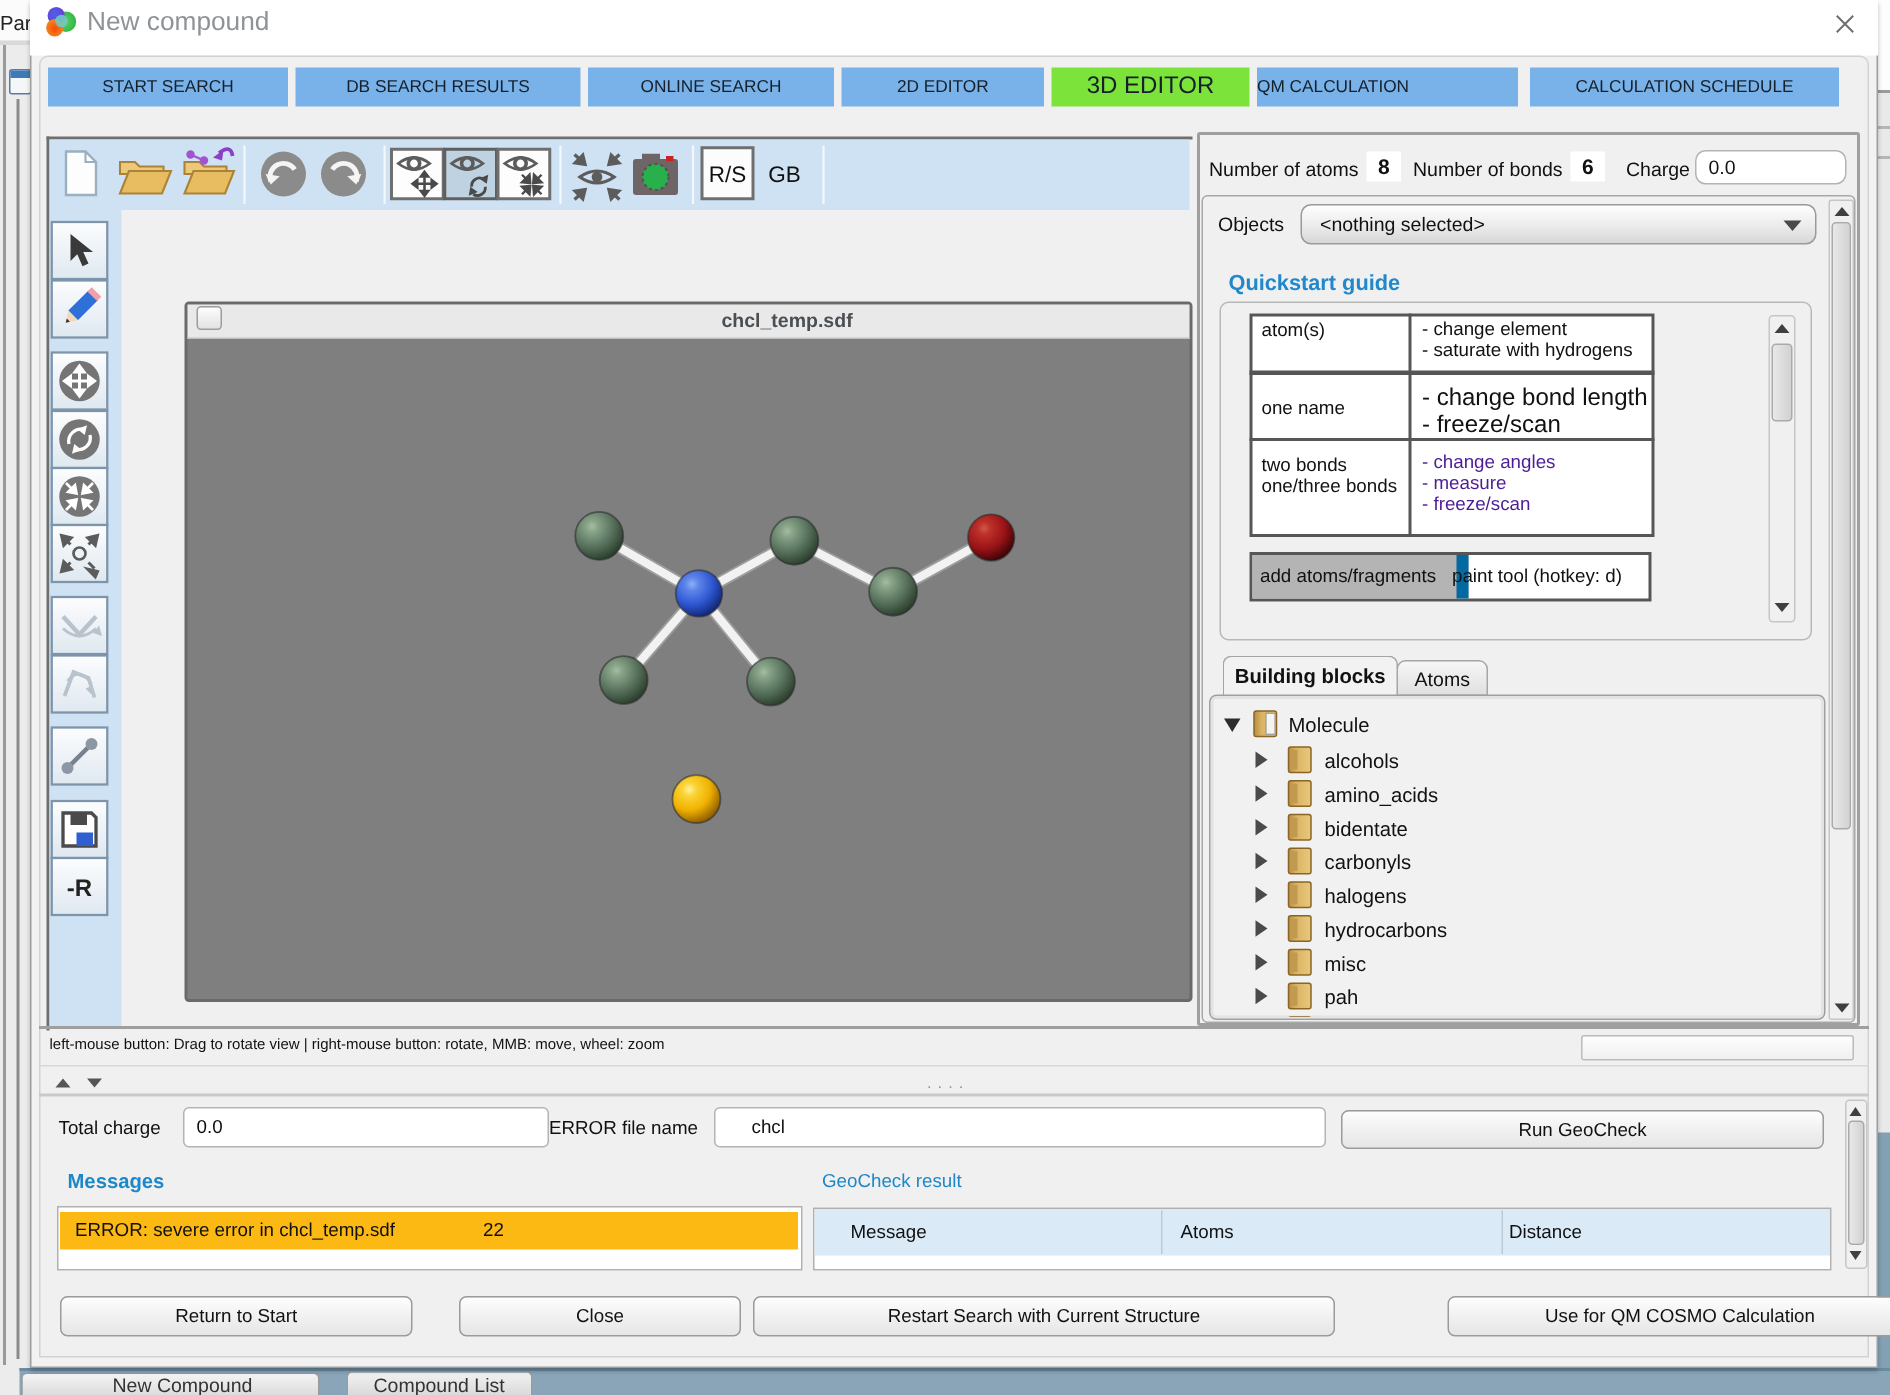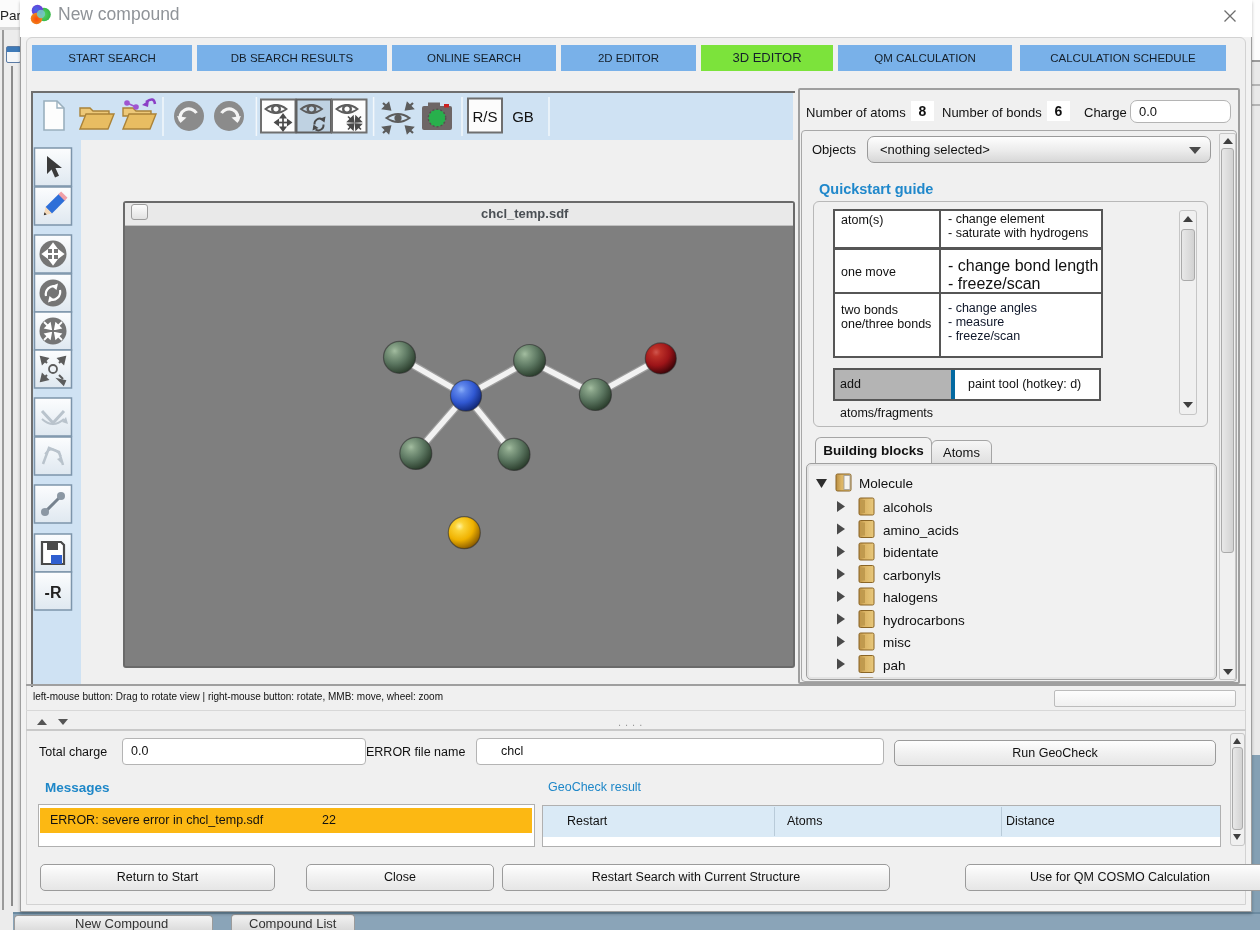--- a/index.html
+++ b/index.html
@@ -71,23 +71,23 @@
 
 <div class="abs" style="left:32px;top:45px;width:160px;height:26px;background:#79b1e9"></div>
 <div class="abs" style="left:32px;top:45px;width:160px;height:16px;text-align:center;line-height:26px;font-size:11.5px;color:#15202b">START SEARCH</div>
 <div class="abs" style="left:197px;top:45px;width:190px;height:26px;background:#79b1e9"></div>
 <div class="abs" style="left:197px;top:45px;width:190px;height:26px;text-align:center;line-height:26px;font-size:11.5px;color:#15202b">DB SEARCH RESULTS</div>
 <div class="abs" style="left:392px;top:45px;width:164px;height:26px;background:#79b1e9"></div>
 <div class="abs" style="left:392px;top:45px;width:164px;height:26px;text-align:center;line-height:26px;font-size:11.5px;color:#15202b">ONLINE SEARCH</div>
 <div class="abs" style="left:561px;top:45px;width:135px;height:26px;background:#79b1e9"></div>
 <div class="abs" style="left:561px;top:45px;width:135px;height:26px;text-align:center;line-height:26px;font-size:11.5px;color:#15202b">2D EDITOR</div>
 <div class="abs" style="left:701px;top:45px;width:132px;height:26px;background:#7ce33b"></div>
-<div class="abs" style="left:701px;top:45px;width:132px;height:26px;text-align:center;line-height:26px;font-size:13px;color:#15202b">3D EDITOR</div>
+<div class="abs" style="left:701px;top:45px;width:132px;height:26px;text-align:center;line-height:26px;font-size:16px;color:#15202b">3D EDITOR</div>
 <div class="abs" style="left:838px;top:45px;width:174px;height:26px;background:#79b1e9"></div>
-<div class="abs" style="left:838px;top:45px;width:174px;height:26px;text-align:center;line-height:26px;font-size:11.5px;color:#15202b">QM CALCULATION</div>
+<div class="abs" style="left:838px;top:45px;width:174px;height:26px;line-height:26px;font-size:11.5px;color:#15202b">QM CALCULATION</div>
 <div class="abs" style="left:1020px;top:45px;width:206px;height:26px;background:#79b1e9"></div>
 <div class="abs" style="left:1020px;top:45px;width:206px;height:26px;text-align:center;line-height:26px;font-size:11.5px;color:#15202b">CALCULATION SCHEDULE</div>
 
 <div class="abs" style="left:31px;top:91px;width:764px;height:596px;border-top:2px solid #6f6f6f;border-left:2px solid #6f6f6f"></div>
 <div class="abs" style="left:33px;top:93px;width:760px;height:47px;background:#cfe2f3"></div>
 <div class="abs" style="left:33px;top:140px;width:48px;height:546px;background:#cfe2f3"></div>
 <svg class="abs" style="left:33px;top:93px" width="760" height="47" viewBox="0 0 760 47">
 
   <g stroke="#f2f7fb" stroke-width="1.5">
     <line x1="130" y1="4" x2="130" y2="43"></line>
@@ -380,27 +380,27 @@
 <div class="abs" style="left:819px;top:181px;font-size:14.5px;font-weight:bold;color:#2088cb">Quickstart guide</div>
 
 <div class="gbx" style="left:813px;top:201px;width:395px;height:226px;border-color:#b8b8b8;border-radius:6px"></div>
 
 <div class="abs" style="left:833px;top:209px;width:270px;height:149px;background:#fff;border:2px solid #565656"></div>
 <div class="abs" style="left:939px;top:209px;width:2px;height:149px;background:#565656"></div>
 <div class="abs" style="left:833px;top:247px;width:270px;height:2.5px;background:#565656"></div>
 <div class="abs" style="left:833px;top:291.5px;width:270px;height:2.5px;background:#565656"></div>
 <div class="abs" style="left:841px;top:213px;font-size:12.5px;color:#111">atom(s)</div>
 <div class="abs" style="left:948px;top:212px;font-size:12.5px;color:#111">- change element<br>- saturate with hydrogens</div>
-<div class="abs" style="left:841px;top:265px;font-size:12.5px;color:#111">one move</div>
+<div class="abs" style="left:841px;top:265px;font-size:12.5px;color:#111">one name</div>
 <div class="abs" style="left:948px;top:257px;font-size:16px;color:#111">- change bond length<br>- freeze/scan</div>
 <div class="abs" style="left:841px;top:303px;font-size:12.5px;color:#111">two bonds<br>one/three bonds</div>
-<div class="abs" style="left:948px;top:301px;font-size:12.5px;color:#0f172a">- change angles<br>- measure<br>- freeze/scan</div>
+<div class="abs" style="left:948px;top:301px;font-size:12.5px;color:#4c1d95">- change angles<br>- measure<br>- freeze/scan</div>
 
 <div class="abs" style="left:833px;top:368px;width:268px;height:33px;background:#fff;border:2px solid #565656"></div>
-<div class="abs" style="left:835px;top:370px;width:120px;height:29px;background:#b4b4b4;border-right:4px solid #0369a1;font-size:12.5px;color:#111;line-height:29px;padding-left:5px">add atoms/fragments</div>
+<div class="abs" style="left:835px;top:370px;width:144px;height:29px;background:#b4b4b4;border-right:8px solid #0369a1;font-size:12.5px;color:#111;line-height:29px;padding-left:5px">add atoms/fragments</div>
 <div class="abs" style="left:968px;top:370px;font-size:12.5px;color:#111;line-height:29px">paint tool (hotkey: d)</div>
 
 <div class="sbtrack" style="left:1179px;top:210px;width:18px;height:205px"></div>
 <div class="arr" style="left:1183px;top:216px;border-left:5px solid transparent;border-right:5px solid transparent;border-bottom:6px solid #3f3f3f"></div>
 <div class="sbthumb" style="left:1181px;top:229px;width:14px;height:52px"></div>
 <div class="arr" style="left:1183px;top:402px;border-left:5px solid transparent;border-right:5px solid transparent;border-top:6px solid #3f3f3f"></div>
 
 <div class="abs" style="left:931px;top:440px;width:61px;height:24px;background:linear-gradient(#f6f6f6,#e0e0e0);border:1px solid #a5a5a5;border-radius:6px 6px 0 0;font-size:13px;color:#111;text-align:center;line-height:23px">Atoms</div>
 <div class="abs" style="left:815px;top:437px;width:117px;height:27px;background:#f2f2f2;border:1px solid #a5a5a5;border-bottom:1px solid #f2f2f2;border-radius:6px 6px 0 0;font-size:13.5px;font-weight:bold;color:#111;text-align:center;line-height:25px">Building blocks</div>
 
@@ -499,21 +499,21 @@
 <div class="abs blue" style="left:45px;top:780px;font-size:13.5px;font-weight:bold">Messages</div>
 <div class="abs" style="left:38px;top:804px;width:497px;height:43px;background:#fff;border:1px solid #b0b0b0"></div>
 <div class="abs" style="left:40px;top:808px;width:492px;height:25px;background:#fcb813"></div>
 <div class="abs" style="left:50px;top:813px;font-size:12.5px;color:#111">ERROR: severe error in chcl_temp.sdf</div>
 <div class="abs" style="left:322px;top:813px;font-size:12.5px;color:#111">22</div>
 <div class="abs blue" style="left:548px;top:780px;font-size:12.5px">GeoCheck result</div>
 <div class="abs" style="left:542px;top:805px;width:679px;height:42px;background:#fff;border:1px solid #b0b0b0"></div>
 <div class="abs" style="left:543px;top:806px;width:677px;height:31px;background:#daeaf6"></div>
 <div class="abs" style="left:774px;top:807px;width:1px;height:29px;background:#b9cbd9"></div>
 <div class="abs" style="left:1001px;top:807px;width:1px;height:29px;background:#b9cbd9"></div>
-<div class="abs" style="left:567px;top:814px;font-size:12.5px;color:#111">Restart</div>
+<div class="abs" style="left:567px;top:814px;font-size:12.5px;color:#111">Message</div>
 <div class="abs" style="left:787px;top:814px;font-size:12.5px;color:#111">Atoms</div>
 <div class="abs" style="left:1006px;top:814px;font-size:12.5px;color:#111">Distance</div>
 
 <div class="sbtrack" style="left:1230px;top:733px;width:15px;height:113px"></div>
 <div class="arr" style="left:1233px;top:738px;border-left:4.5px solid transparent;border-right:4.5px solid transparent;border-bottom:6px solid #3f3f3f"></div>
 <div class="sbthumb" style="left:1232px;top:747px;width:11px;height:83px"></div>
 <div class="arr" style="left:1233px;top:834px;border-left:4.5px solid transparent;border-right:4.5px solid transparent;border-top:6px solid #3f3f3f"></div>
 
 <div class="btn" style="left:40px;top:864px;width:235px;height:27px;line-height:25px">Return to Start</div>
 <div class="btn" style="left:306px;top:864px;width:188px;height:27px;line-height:25px">Close</div>

